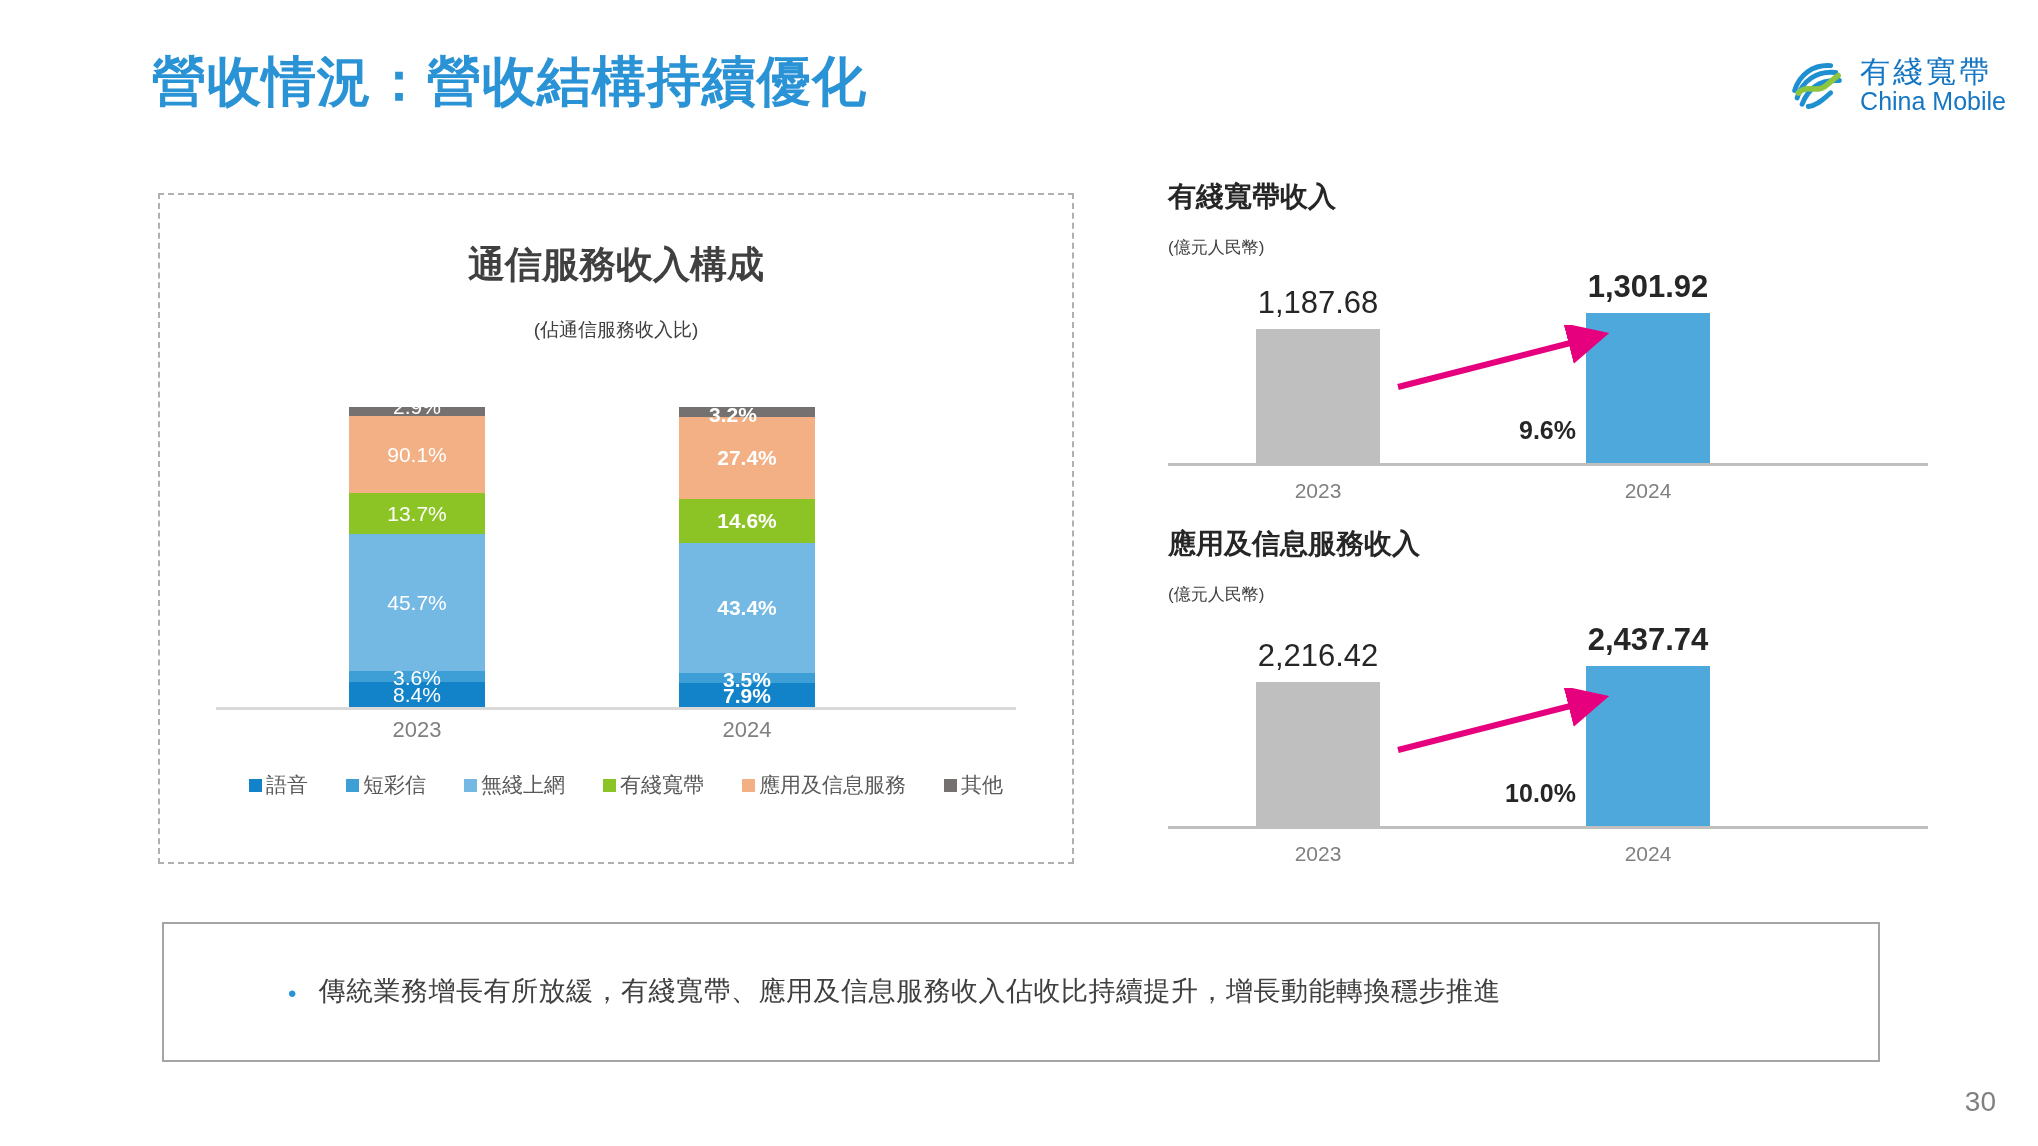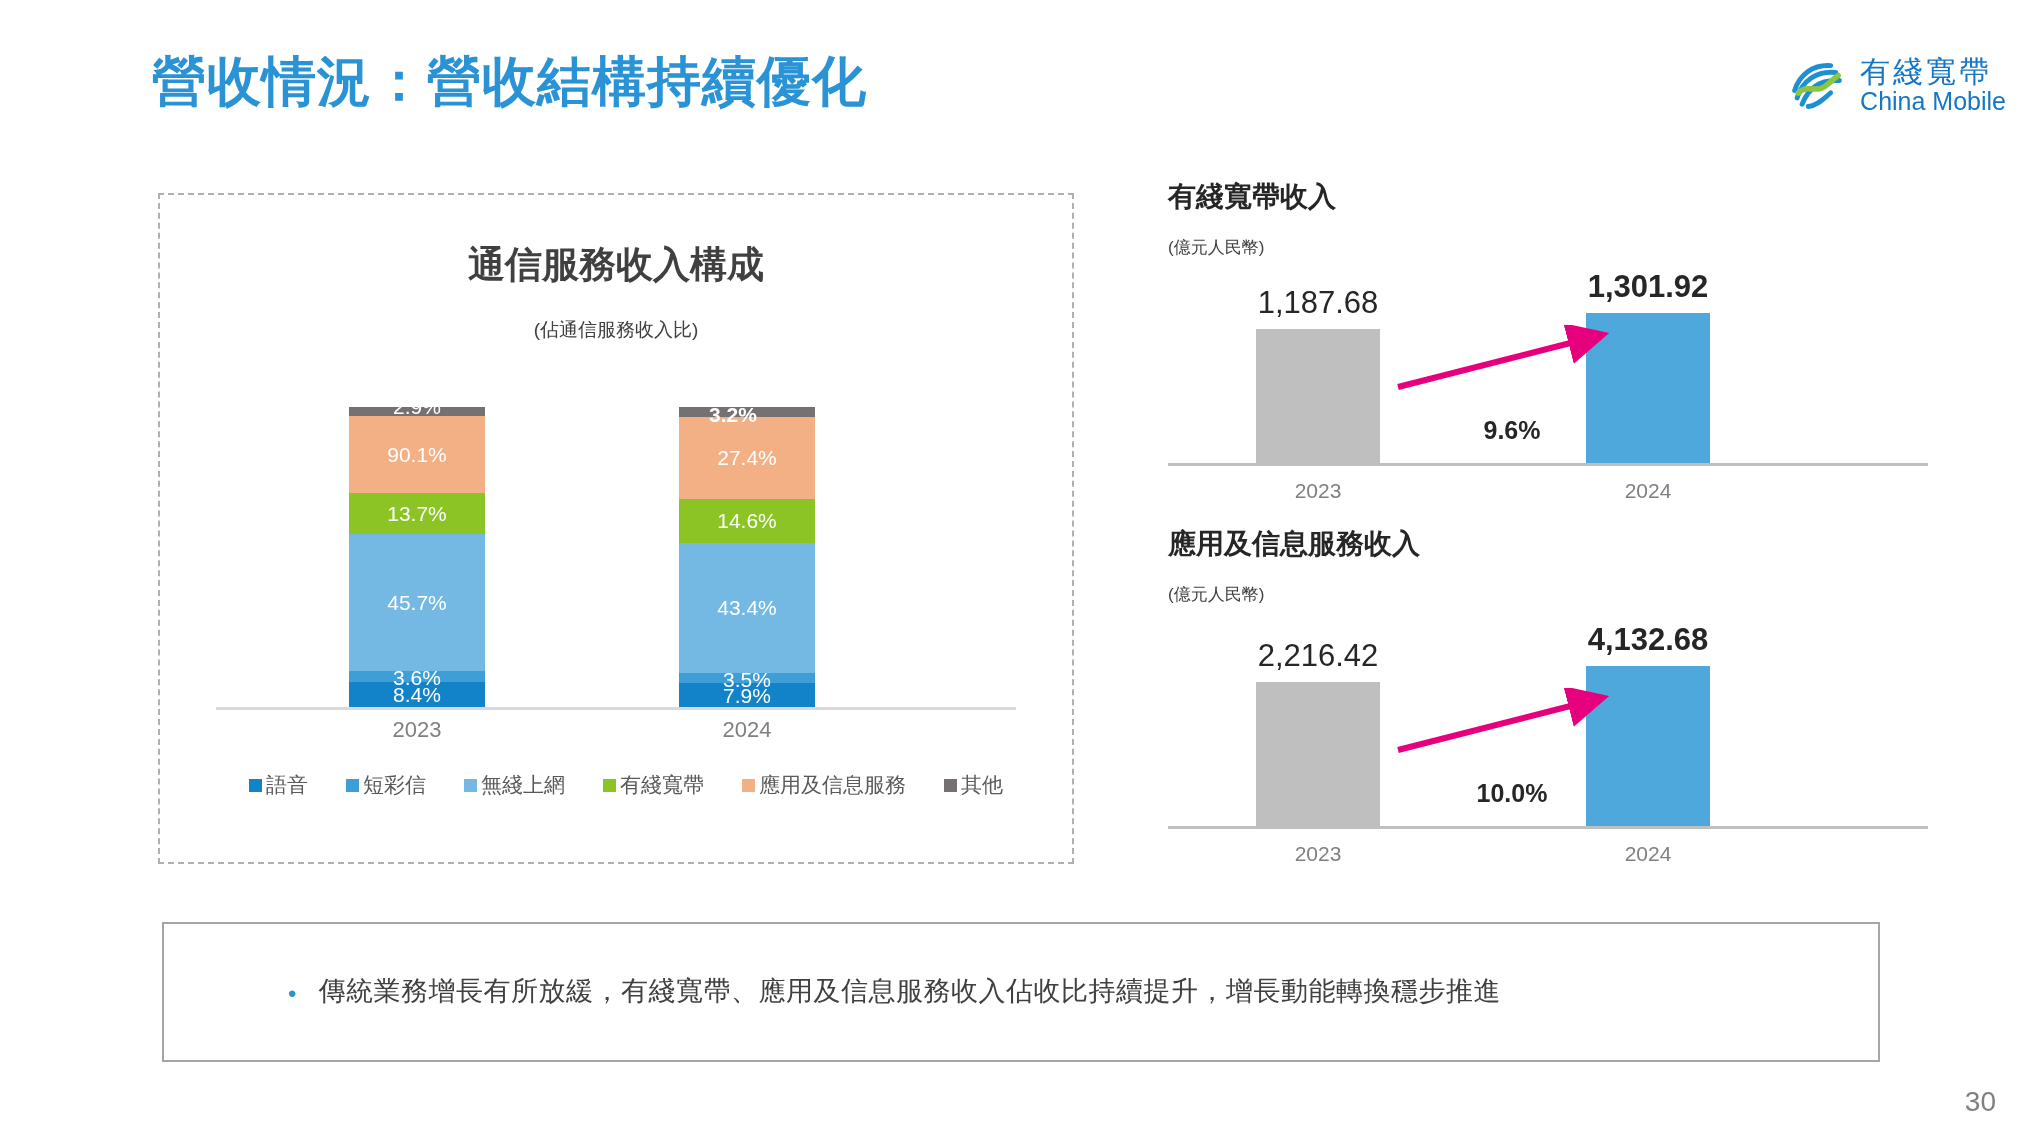--- a/index.html
+++ b/index.html
@@ -114,21 +114,21 @@
   #stack-col-2024 { left: 463px; }
   .seg {
     position: relative;
     display: flex;
     align-items: center;
     justify-content: center;
     color: #ffffff;
     font-size: 21px;
     box-sizing: border-box;
   }
-  .seg.bold { font-weight: normal; }
+  .seg.bold { font-weight: bold; }
   .seg-label {
     position: relative;
     z-index: 2;
     white-space: nowrap;
     line-height: 1;
   }
   
   .seg.thin .seg-label {
     position: absolute;
     left: 50%;
@@ -249,24 +249,24 @@
   .growth-arrow {
     position: absolute;
     left: 222px;
     bottom: 58px;
     width: 220px;
     height: 80px;
     pointer-events: none;
   }
   .growth-pct {
     position: absolute;
-    left: 264px;
+    left: 248px;
     bottom: 18px;
     width: 160px;
-    text-align: center;
+    text-align: right;
     font-size: 25px;
     font-weight: bold;
     color: #262626;
   }
 
   
   #note-box {
     position: absolute;
     left: 162px;
     top: 922px;
@@ -449,21 +449,21 @@
   </div>
 
   <div class="mini" id="mini-appinfo">
     <div class="mini-title">應用及信息服務收入</div>
     <div class="mini-unit">(億元人民幣)</div>
 
     <div class="mini-plot" style="height:208px;">
       <div class="mini-val val-2023" style="bottom:152px;">2,216.42</div>
       <div class="mini-bar bar-2023" style="height:144px;"></div>
 
-      <div class="mini-val val-2024 bold" style="bottom:168px;">4,132.68</div>
+      <div class="mini-val val-2024 bold" style="bottom:168px;">2,437.74</div>
       <div class="mini-bar bar-2024" style="height:160px;"></div>
 
       <svg class="growth-arrow" viewBox="0 0 220 80">
         <defs>
           <marker id="ah2" markerWidth="7" markerHeight="7" refX="3" refY="3.5" orient="auto">
             <path d="M0,0 L7,3.5 L0,7 Z" fill="#E6007E"></path>
           </marker>
         </defs>
         <line x1="8" y1="62" x2="196" y2="14" stroke="#E6007E" stroke-width="6" marker-end="url(#ah2)"></line>
       </svg>

